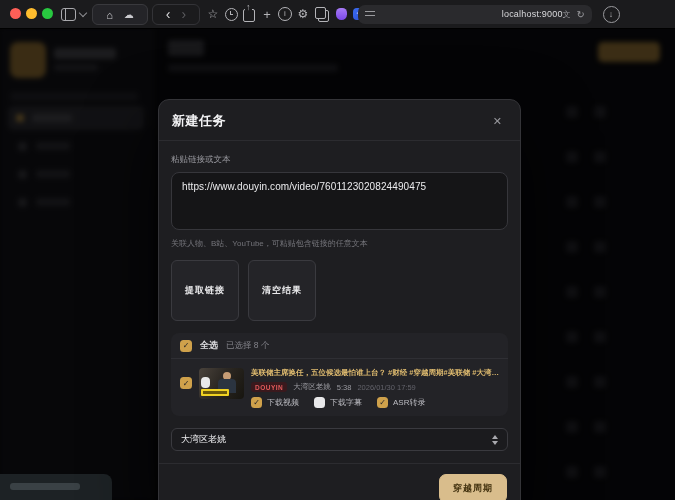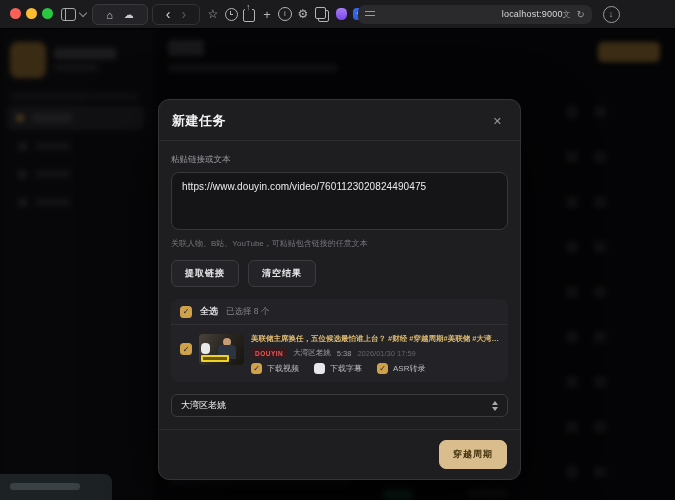--- a/index.html
+++ b/index.html
@@ -50,21 +50,21 @@
   .m-head{display:flex;align-items:center;justify-content:space-between;padding:12px 14px 10px 13px;border-bottom:1px solid #2c2c30;}
   .m-title{font-size:13px;font-weight:bold;color:#f3f3f5;letter-spacing:.5px;}
   .m-close{color:#98989d;font-size:11px;cursor:default;padding:2px 4px;}
   .m-body{padding:13px 12px 12px 12px;}
   .f-label{font-size:8.5px;color:#96969c;margin-bottom:6px;}
   .urlbox{height:40px;background:#151517;border:1px solid #36363b;border-radius:8px;padding:8px 10px;box-sizing:content-box;}
   .urlbox .url-text{font-size:10px;color:#ececee;letter-spacing:.1px;}
   .helper{font-size:8px;color:#74747a;margin-top:8px;}
   .btn-row{display:flex;gap:9px;margin-top:11px;}
   .btn-dark{background:#242428;border:1px solid #3a3a3f;border-radius:6px;color:#e8e8ea;font-size:9px;font-weight:bold;
-    padding:6px 13px;letter-spacing:1px;}
+    padding:23px 13px;letter-spacing:1px;}
   .panel{margin-top:12px;background:#232327;border-radius:8px;overflow:hidden;}
   .p-head{display:flex;align-items:center;gap:8px;padding:6px 9px;border-bottom:1px solid #2f2f34;}
   .cbox{width:12px;height:12px;border-radius:3.5px;display:flex;align-items:center;justify-content:center;
     font-size:8px;font-weight:bold;flex:0 0 auto;}
   .cbox.gold{background:#cfa14b;color:#242428;}
   .cbox.white{background:#e8e8ea;color:transparent;}
   .sel-all{font-size:9px;color:#e0e0e3;font-weight:bold;}
   .sel-count{font-size:8.5px;color:#83838a;}
   .item{display:flex;gap:7px;padding:9px 9px 8px 9px;align-items:flex-start;}
   .thumb{width:45px;height:31px;border-radius:4px;position:relative;overflow:hidden;flex:0 0 auto;

